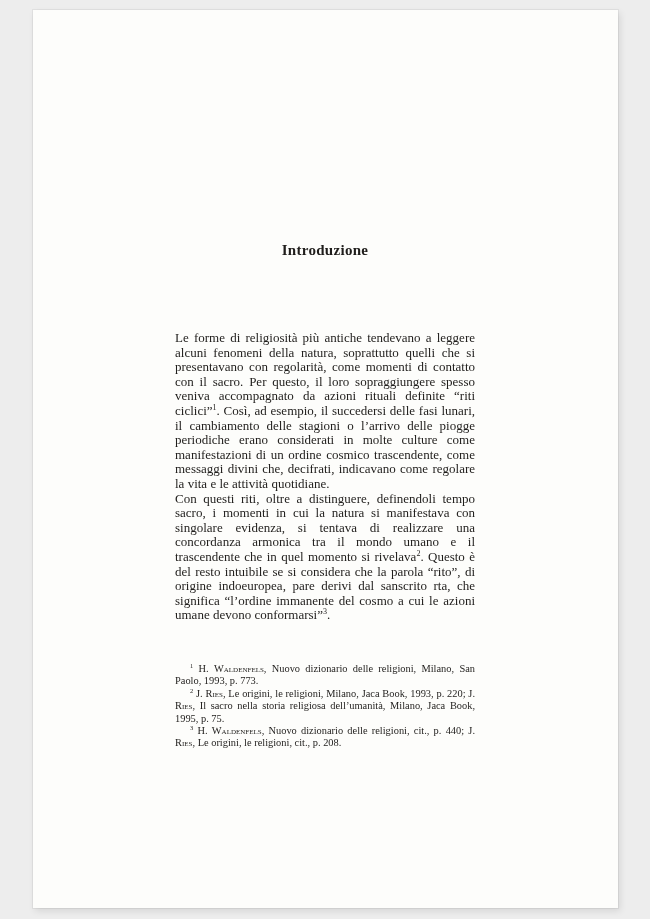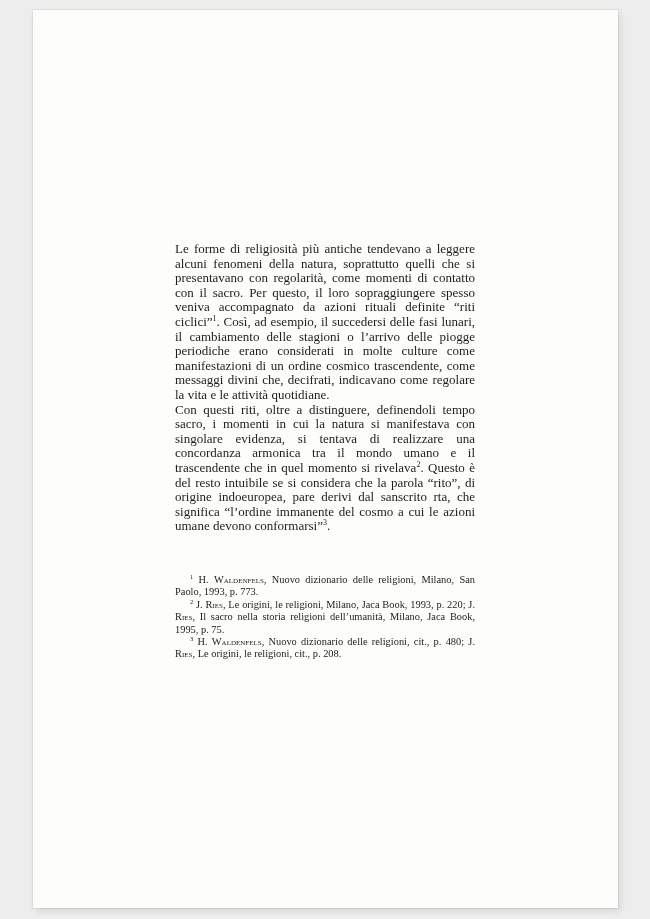--- a/index.html
+++ b/index.html
@@ -58,24 +58,25 @@
     line-height: 0;
     vertical-align: super;
   }
 </style>
 </head>
 <body>
 
 <div class="backdrop">
   <div class="page">
     <div class="textblock">
+      <h1 class="title">Introduzione</h1>
       <div class="body-text">
         <p class="par"><span>Le forme di religiosità più antiche tendevano a leggere alcuni fenomeni della natura, soprattutto quelli che si presentavano con regolarità, come momenti di contatto con il sacro. Per questo, il loro sopraggiungere spesso veniva accompagnato da azioni rituali definite “riti ciclici”</span><sup class="fnref">1</sup><span>. Così, ad esempio, il succedersi delle fasi lunari, il cambiamento delle stagioni o l’arrivo delle piogge periodiche erano considerati in molte culture come manifestazioni di un ordine cosmico trascendente, come messaggi divini che, decifrati, indicavano come regolare la vita e le attività quotidiane.</span></p>
         <p class="par"><span>Con questi riti, oltre a distinguere, definendoli </span><span class="it">tempo sacro,</span><span> i momenti in cui la natura si manifestava con singolare evidenza, si tentava di realizzare una concordanza armonica tra il mondo umano e il trascendente che in quel momento si rivelava</span><sup class="fnref">2</sup><span>. Questo è del resto intuibile se si considera che la parola “rito”, di origine indoeuropea, pare derivi dal sanscrito </span><span class="it">rta</span><span>, che significa </span><span class="it">“l’ordine immanente del cosmo a cui le azioni umane devono conformarsi”</span><sup class="fnref">3</sup><span>.</span></p>
       </div>
       <div class="footnotes">
         <p class="fn"><sup class="fnref">1</sup><span> H. </span><span class="sc">Waldenfels</span><span>, </span><span class="it">Nuovo dizionario delle religioni,</span><span> Milano, San Paolo, 1993, p. 773.</span></p>
-        <p class="fn"><sup class="fnref">2</sup><span> J. </span><span class="sc">Ries</span><span>, </span><span class="it">Le origini, le religioni,</span><span> Milano, Jaca Book, 1993, p. 220; J. </span><span class="sc">Ries</span><span>, </span><span class="it">Il sacro nella storia religioni dell’umanità,</span><span> Milano, Jaca Book, 1995, p. 75.</span></p>
-        <p class="fn"><sup class="fnref">3</sup><span> H. </span><span class="sc">Waldenfels</span><span>, </span><span class="it">Nuovo dizionario delle religioni,</span><span> cit., p. 480; J. </span><span class="sc">Ries</span><span>, </span><span class="it">Le origini, le religioni,</span><span> cit., p. 208.</span></p>
+        <p class="fn"><sup class="fnref">2</sup><span> J. </span><span class="sc">Ries</span><span>, </span><span class="it">Le origini, le religioni,</span><span> Milano, Jaca Book, 1993, p. 220; J. </span><span class="sc">Ries</span><span>, </span><span class="it">Il sacro nella storia religiosa dell’umanità,</span><span> Milano, Jaca Book, 1995, p. 75.</span></p>
+        <p class="fn"><sup class="fnref">3</sup><span> H. </span><span class="sc">Waldenfels</span><span>, </span><span class="it">Nuovo dizionario delle religioni,</span><span> cit., p. 440; J. </span><span class="sc">Ries</span><span>, </span><span class="it">Le origini, le religioni,</span><span> cit., p. 208.</span></p>
       </div>
     </div>
   </div>
 </div>
 
 </body></html>

